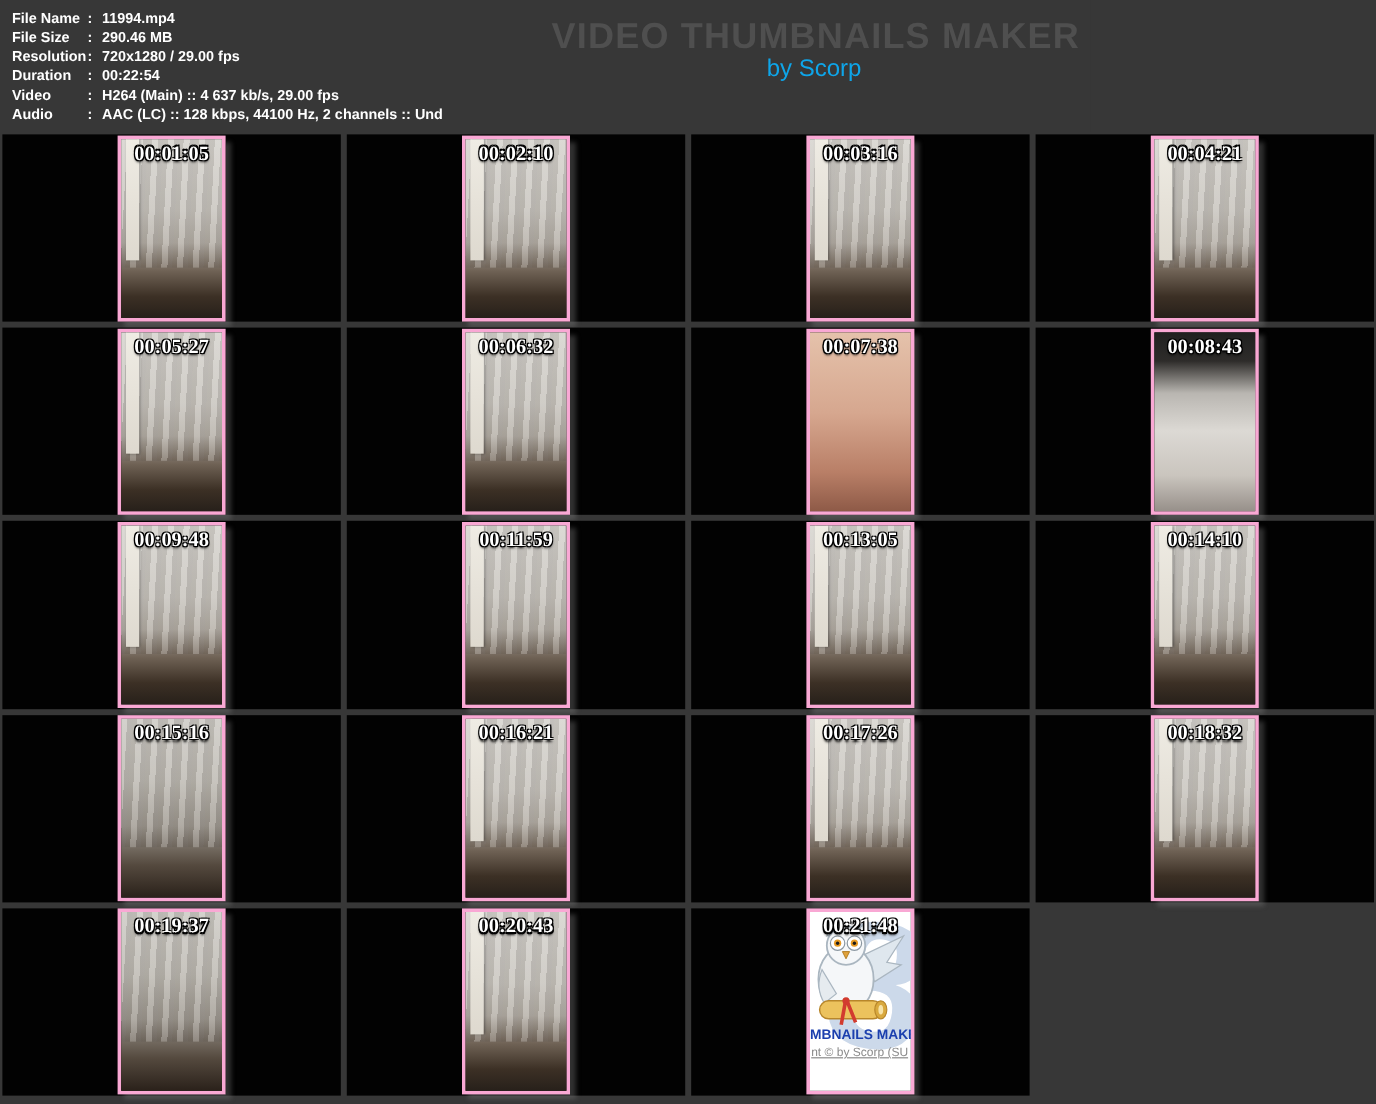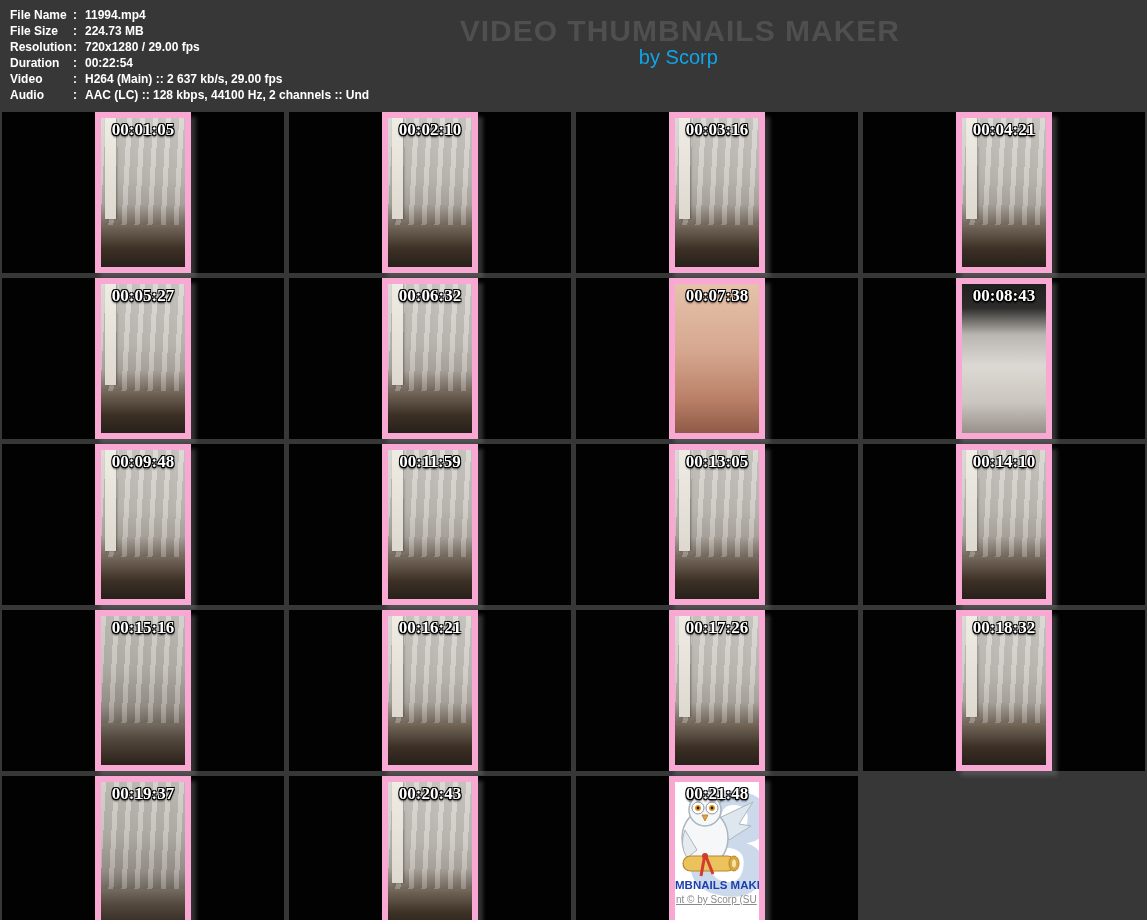--- a/index.html
+++ b/index.html
@@ -28,21 +28,21 @@
     box-sizing:border-box; padding:2px 2px 7px 2px;
     display:grid; grid-template-columns:repeat(4,1fr); grid-template-rows:repeat(5,1fr);
     gap:5px; background:#373737;
   }
   .cell {
     background:#020202; position:relative;
     display:flex; align-items:center; justify-content:center;
   }
   .thumb {
     position:relative; width:84px; height:149px;
-    border:6px solid #f9a8d4;
+    border:3px solid #f9a8d4;
     box-shadow:5px 5px 4px rgba(125,125,125,0.38);
     overflow:visible;
   }
   .shot { position:absolute; left:0; top:0; right:0; bottom:0; overflow:hidden; }
 
   .ts {
     position:absolute; top:2px; left:50%; transform:translateX(-50%);
     white-space:nowrap; z-index:3;
     font-family:"Liberation Serif", serif; font-weight:bold; font-size:17px;
     color:#ffffff;
@@ -97,36 +97,36 @@
 <div class="header">
   <div class="meta">
       <div class="meta-row">
     <span class="meta-label">File Name</span>
     <span class="meta-sep">:</span>
     <span class="meta-value">11994.mp4</span>
   </div>
       <div class="meta-row">
     <span class="meta-label">File Size</span>
     <span class="meta-sep">:</span>
-    <span class="meta-value">224.73 MB</span>
+    <span class="meta-value">290.46 MB</span>
   </div>
       <div class="meta-row">
     <span class="meta-label">Resolution</span>
     <span class="meta-sep">:</span>
     <span class="meta-value">720x1280 / 29.00 fps</span>
   </div>
       <div class="meta-row">
     <span class="meta-label">Duration</span>
     <span class="meta-sep">:</span>
     <span class="meta-value">00:22:54</span>
   </div>
       <div class="meta-row">
     <span class="meta-label">Video</span>
     <span class="meta-sep">:</span>
-    <span class="meta-value">H264 (Main) :: 2 637 kb/s, 29.00 fps</span>
+    <span class="meta-value">H264 (Main) :: 4 637 kb/s, 29.00 fps</span>
   </div>
       <div class="meta-row">
     <span class="meta-label">Audio</span>
     <span class="meta-sep">:</span>
     <span class="meta-value">AAC (LC) :: 128 kbps, 44100 Hz, 2 channels :: Und</span>
   </div>
     </div>
   <div class="branding">
     <div class="brand-title">VIDEO THUMBNAILS MAKER</div>
     <div class="brand-sub">by Scorp</div>

